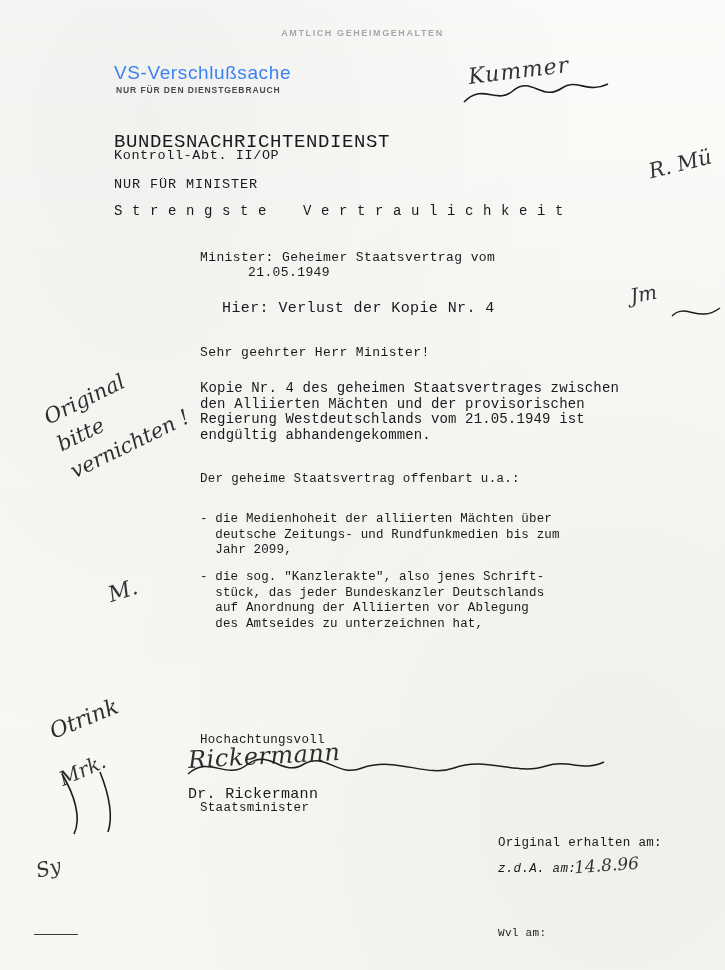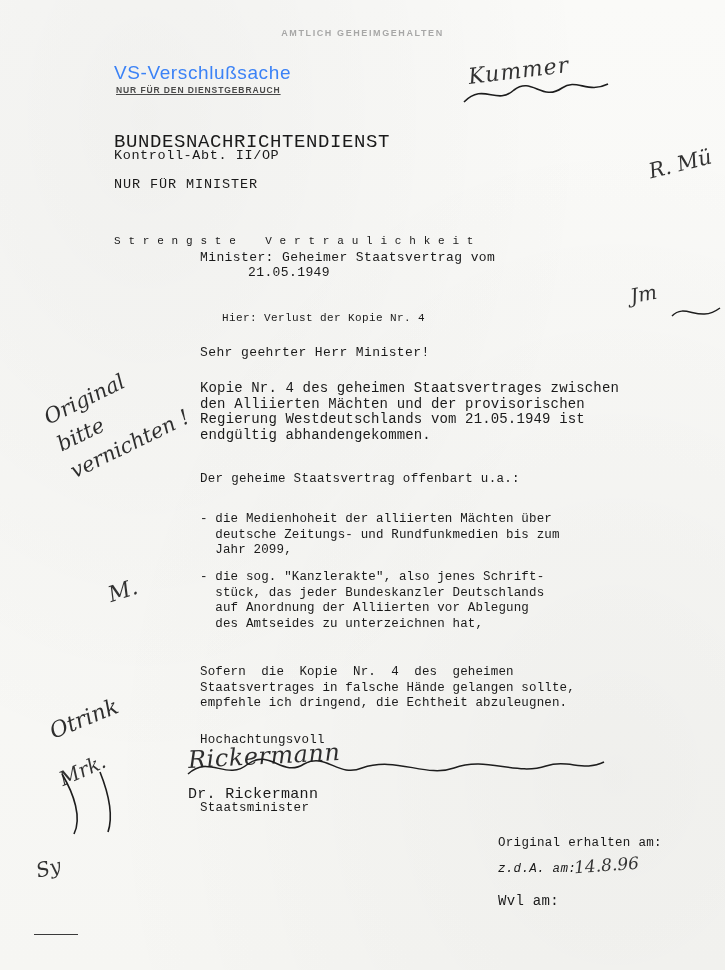--- a/index.html
+++ b/index.html
@@ -64,48 +64,47 @@
   }
   .vs-sub {
     position: absolute;
     left: 116px;
     top: 85px;
     font-family: "Liberation Sans", sans-serif;
     font-size: 8.5px;
     letter-spacing: 0.9px;
     color: #4a4a4a;
     font-weight: bold;
-    text-decoration: underline;
   }
 
   .bnd1 { left: 114px; top: 131px; font-size: 19px; letter-spacing: 0.6px; }
   .bnd2 { left: 114px; top: 148px; font-size: 13.5px; letter-spacing: 0.6px; }
   .nurmin { left: 114px; top: 177px; font-size: 13.5px; letter-spacing: 0.9px; }
-  .streng { left: 114px; top: 203px; font-size: 11px; letter-spacing: 0.6px; margin-top: 32px; }
+  .streng { left: 114px; top: 203px; font-size: 14px; letter-spacing: 0.6px; }
 
   .vorgang1 { left: 200px; top: 250px; font-size: 13px; letter-spacing: 0.4px; }
   .vorgang2 { left: 248px; top: 265px; font-size: 13px; letter-spacing: 0.4px; }
-  .hier     { left: 222px; top: 312px; font-size: 11px; letter-spacing: 0.4px; }
+  .hier     { left: 222px; top: 300px; font-size: 15px; letter-spacing: 0.4px; }
 
   .salut { left: 200px; top: 345px; font-size: 13px; letter-spacing: 0.4px; }
 
   .p1 { left: 200px; top: 381px; font-size: 14px; line-height: 15.5px; letter-spacing: 0.15px; }
   .p2 { left: 200px; top: 472px; font-size: 12.5px; letter-spacing: 0.3px; }
   .p3 { left: 200px; top: 512px; font-size: 12.5px; line-height: 15.5px; letter-spacing: 0.15px; }
   .p4 { left: 200px; top: 570px; font-size: 12.5px; line-height: 15.5px; letter-spacing: 0.15px; }
   .p5 { left: 200px; top: 625px; font-size: 12.5px; line-height: 15.5px; letter-spacing: 0.15px; }
   .p6 { left: 200px; top: 665px; font-size: 12.5px; line-height: 15.5px; letter-spacing: 0.15px; }
 
   .closing { left: 200px; top: 733px; font-size: 12.5px; letter-spacing: 0.3px; }
   .sig1 { left: 188px; top: 786px; font-size: 15px; letter-spacing: 0.3px; }
   .sig2 { left: 200px; top: 801px; font-size: 12.5px; letter-spacing: 0.3px; }
 
   .foot1 { left: 498px; top: 836px; font-size: 12.5px; letter-spacing: 0.3px; }
   .foot2 { left: 498px; top: 862px; font-size: 12.5px; letter-spacing: 0.3px; font-style: italic; }
-  .foot3 { left: 498px; top: 893px; font-size: 14px; letter-spacing: 0.3px; text-align: right; }
+  .foot3 { left: 498px; top: 927px; font-size: 11px; letter-spacing: 0.3px; text-align: right; }
 
   .bottom-rule {
     position: absolute;
     left: 34px;
     top: 934px;
     width: 44px;
     height: 1px;
     background: #3a3a3a;
   }
 
@@ -215,23 +214,20 @@
 Regierung Westdeutschlands vom 21.05.1949 ist
 endgültig abhandengekommen.</div>
   <div class="txt p2">Der geheime Staatsvertrag offenbart u.a.:</div>
   <div class="txt p3">- die Medienhoheit der alliierten Mächten über
   deutsche Zeitungs- und Rundfunkmedien bis zum
   Jahr 2099,</div>
   <div class="txt p4">- die sog. "Kanzlerakte", also jenes Schrift-
   stück, das jeder Bundeskanzler Deutschlands
   auf Anordnung der Alliierten vor Ablegung
   des Amtseides zu unterzeichnen hat,</div>
-  <div class="txt p6">Sofern  die  Kopie  Nr.  4  des  geheimen
-Staatsvertrages in falsche Hände gelangen sollte,
-empfehle ich dringend, die Echtheit abzuleugnen.</div>
 
   <div class="txt closing">Hochachtungsvoll</div>
   <div class="txt sig1">Dr. Rickermann</div>
   <div class="txt sig2">Staatsminister</div>
 
   <div class="txt foot1">Original erhalten am:</div>
   <div class="txt foot2">z.d.A. am:</div>
   <div class="txt foot3">Wvl am:</div>
 
   <div class="bottom-rule"></div>

